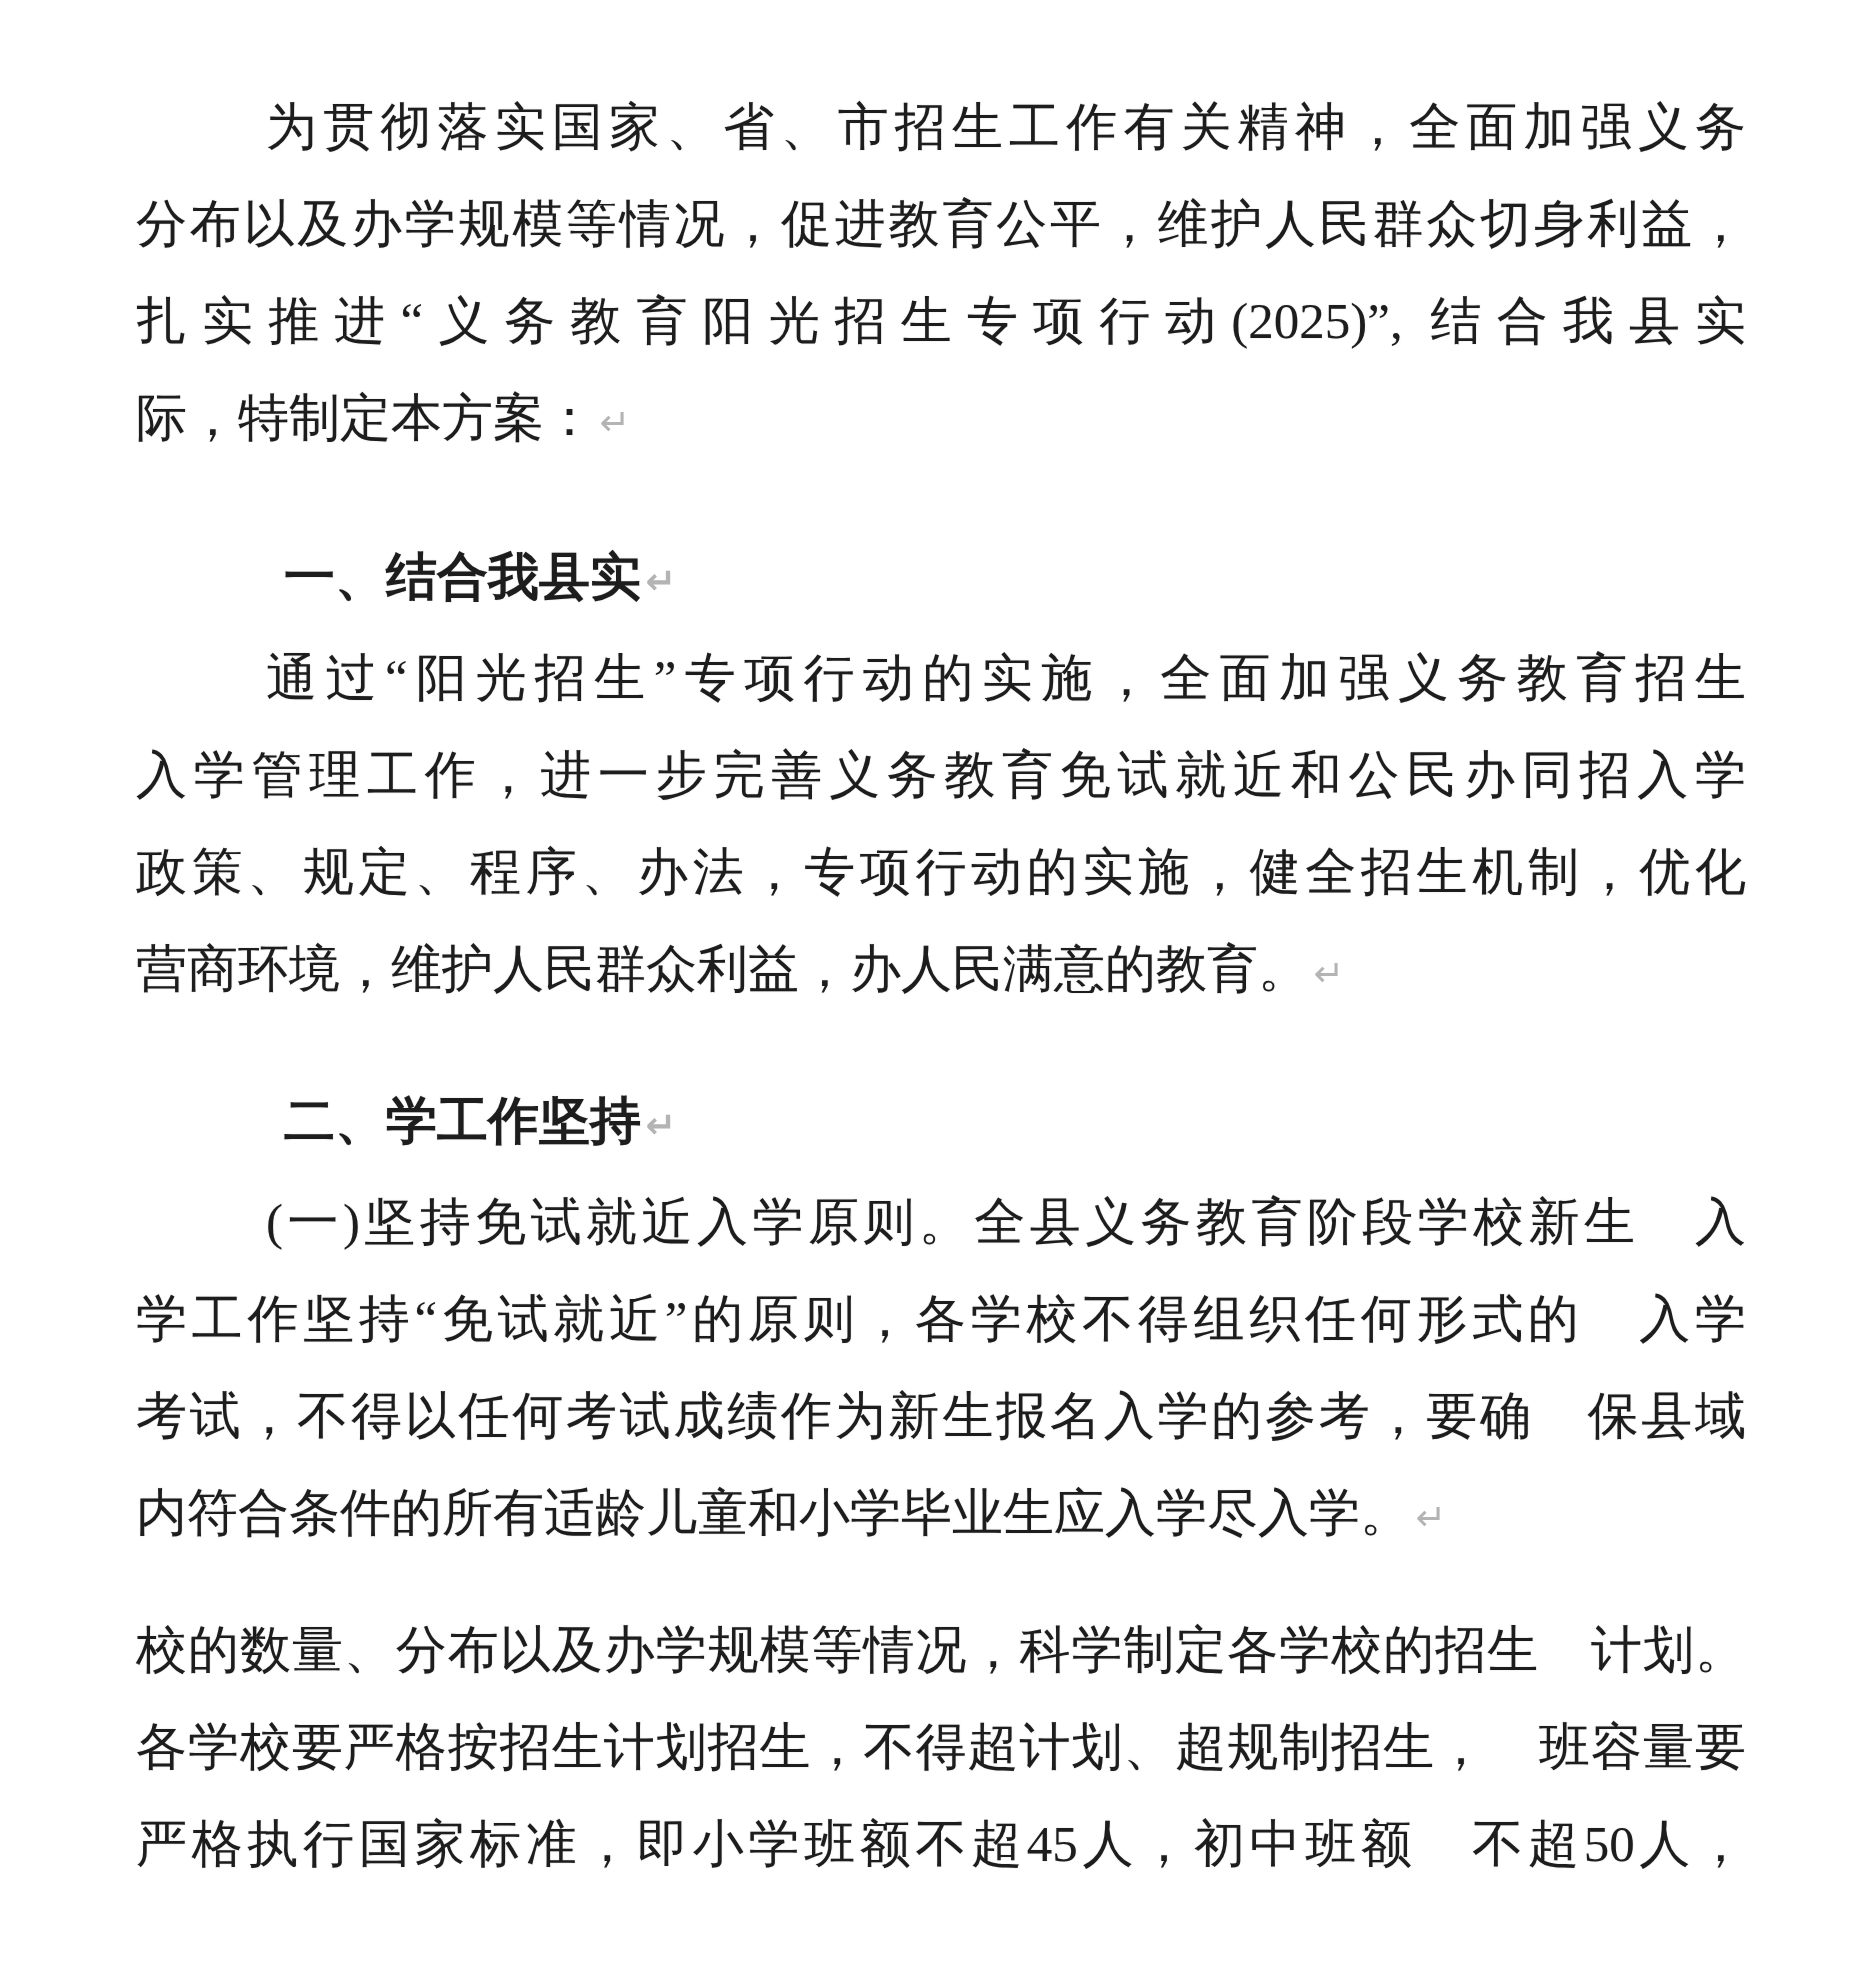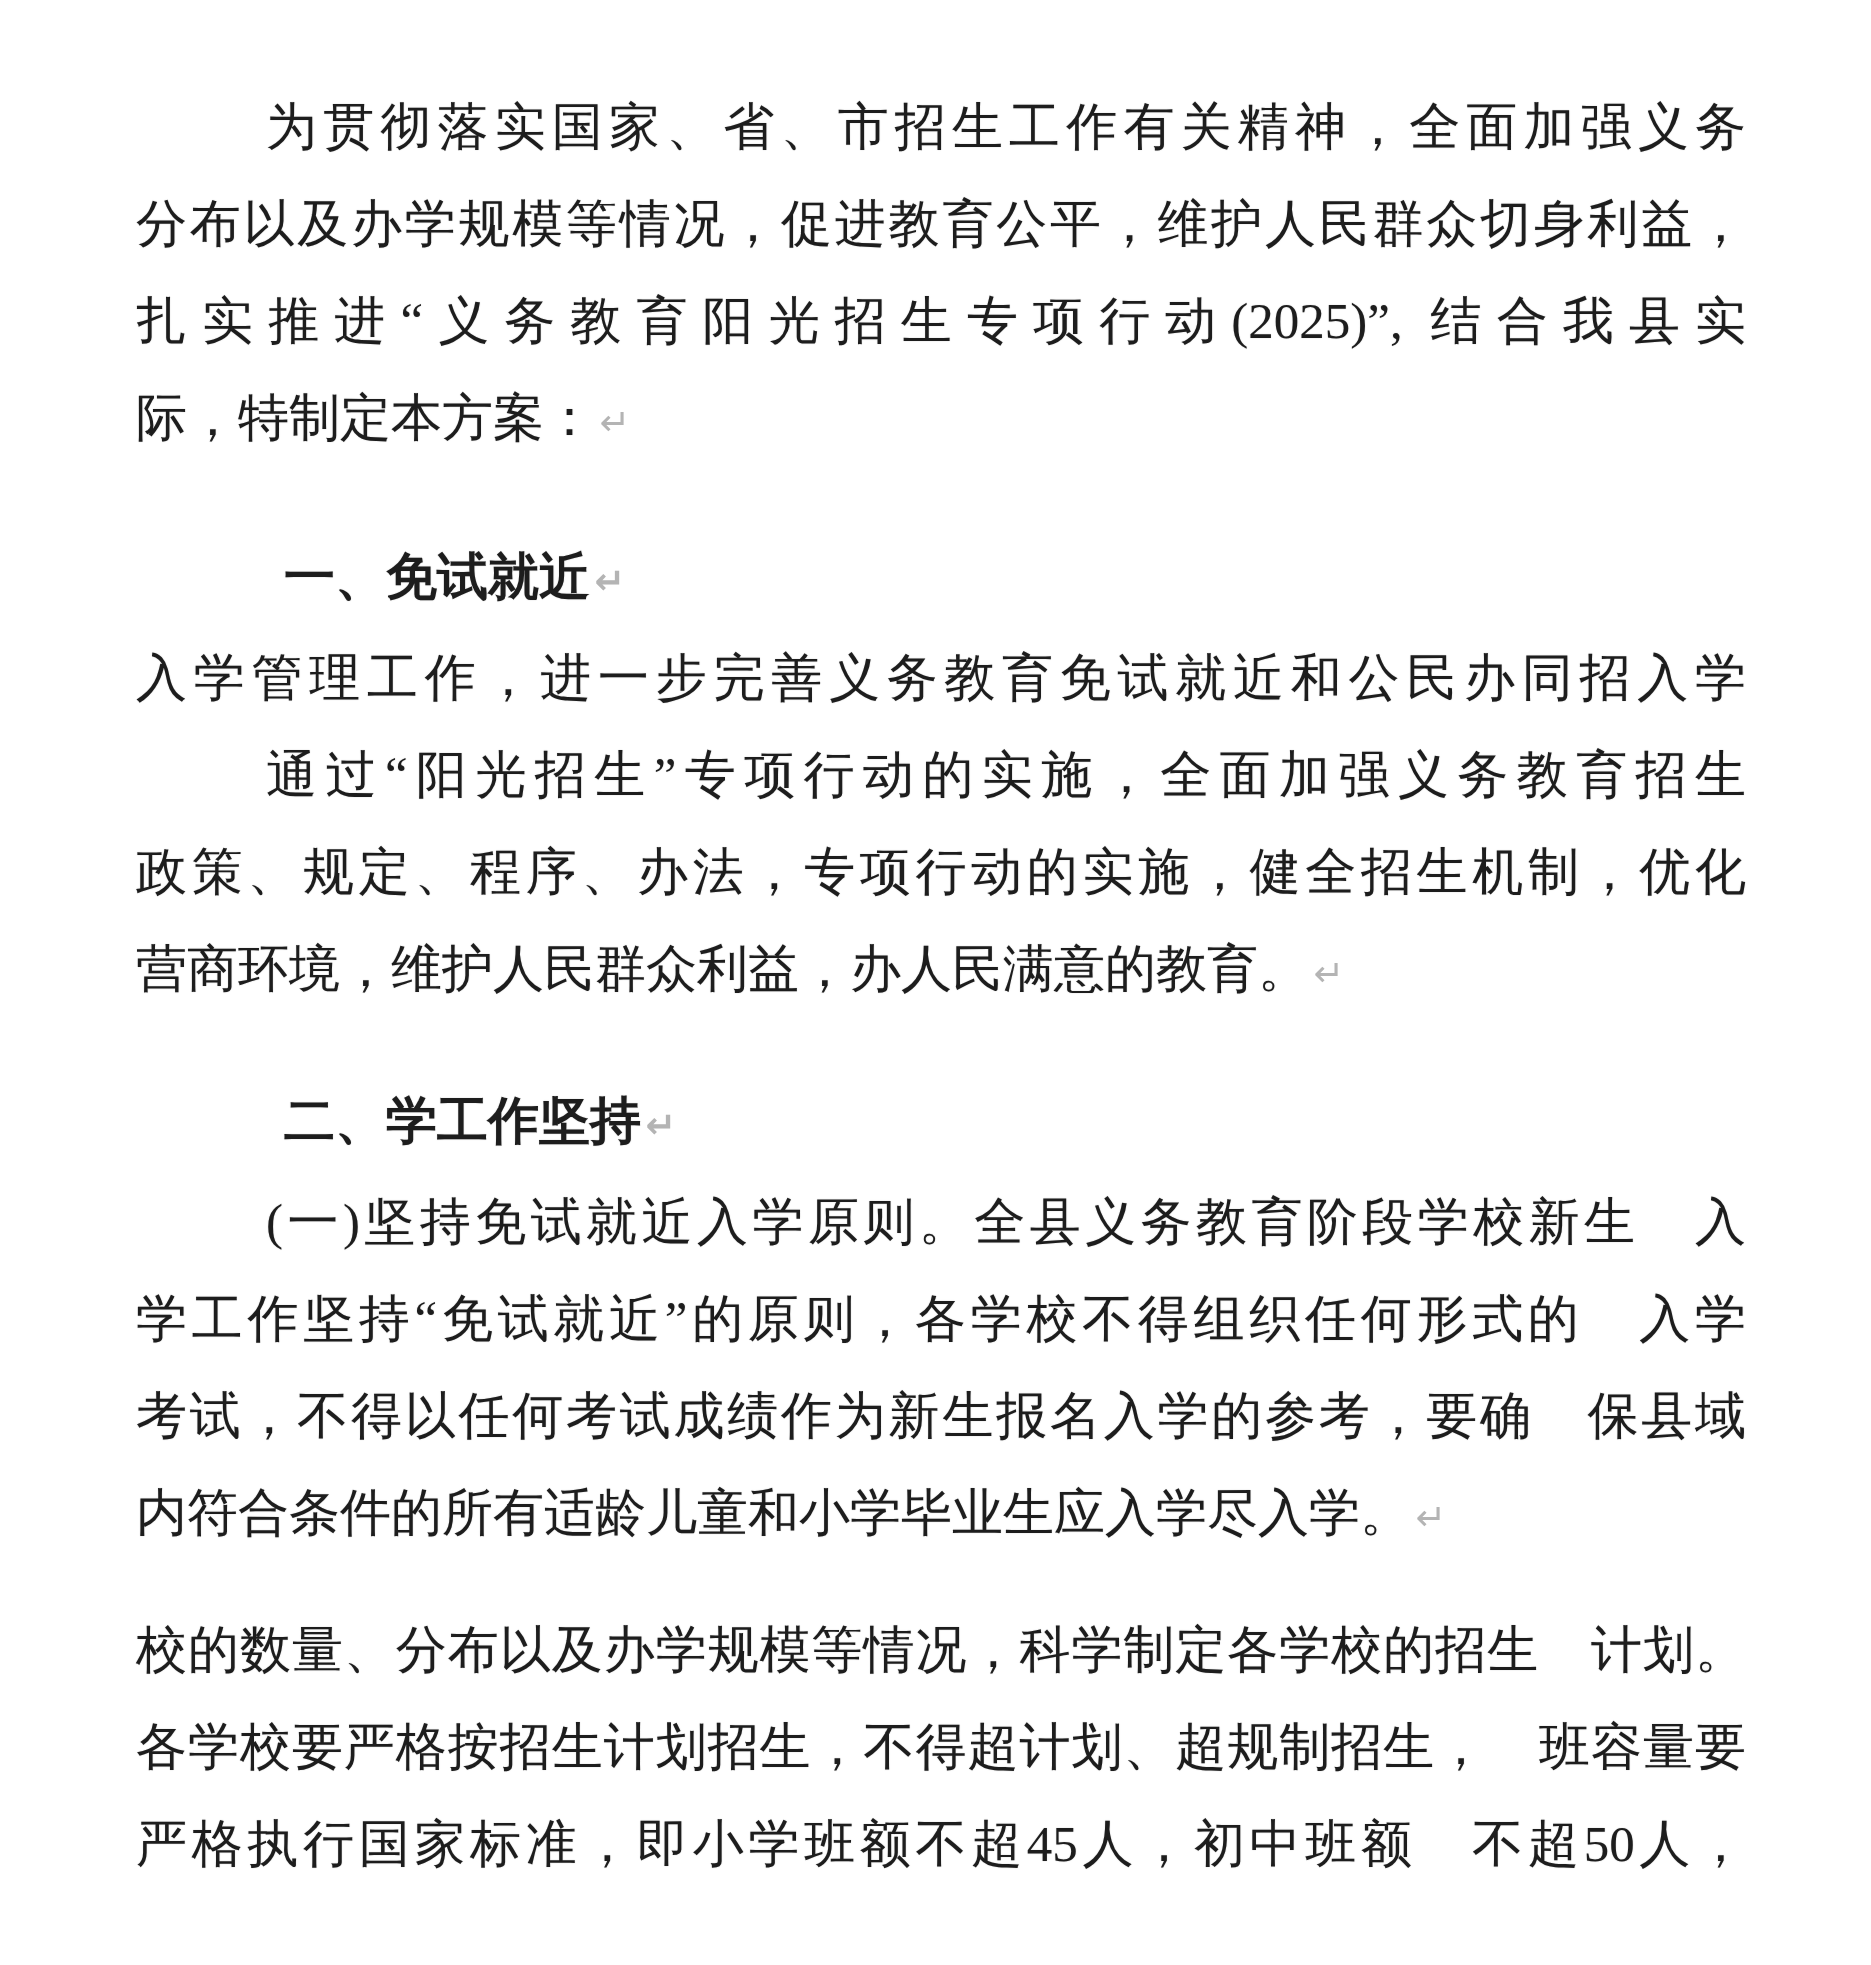--- a/index.html
+++ b/index.html
@@ -51,26 +51,26 @@
   <div class="doc">
 
     <div class="para">
       <span class="line fill indent">为贯彻落实国家、省、市招生工作有关精神，全面加强义务</span>
       <span class="line fill">分布以及办学规模等情况，促进教育公平，维护人民群众切身利益，</span>
       <span class="line fill">扎实推进“义务教育阳光招生专项行动(2025)”, 结合我县实</span>
       <span class="line"><span>际，特制定本方案：</span><span class="mark">↵</span></span>
     </div>
 
     <div class="heading h1-block">
-      <span>一、免试就近</span><span class="mark">↵</span>
+      <span>一、结合我县实</span><span class="mark">↵</span>
     </div>
 
     <div class="para">
+      <span class="line fill indent">通过“阳光招生”专项行动的实施，全面加强义务教育招生</span>
       <span class="line fill">入学管理工作，进一步完善义务教育免试就近和公民办同招入学</span>
-      <span class="line fill indent">通过“阳光招生”专项行动的实施，全面加强义务教育招生</span>
       <span class="line fill">政策、规定、程序、办法，专项行动的实施，健全招生机制，优化</span>
       <span class="line"><span>营商环境，维护人民群众利益，办人民满意的教育。</span><span class="mark">↵</span></span>
     </div>
 
     <div class="heading h2-block">
       <span>二、学工作坚持</span><span class="mark">↵</span>
     </div>
 
     <div class="para">
       <span class="line fill indent">(一)坚持免试就近入学原则。全县义务教育阶段学校新生　入</span>

